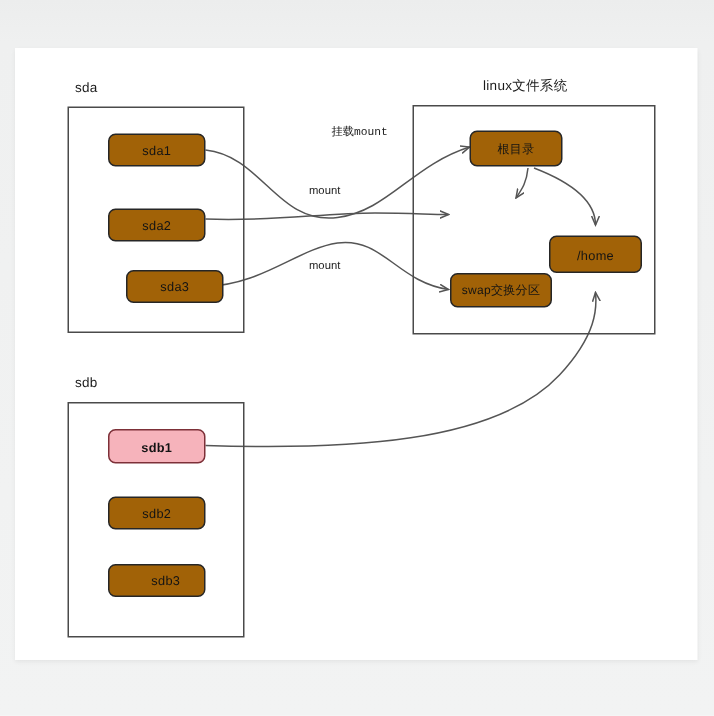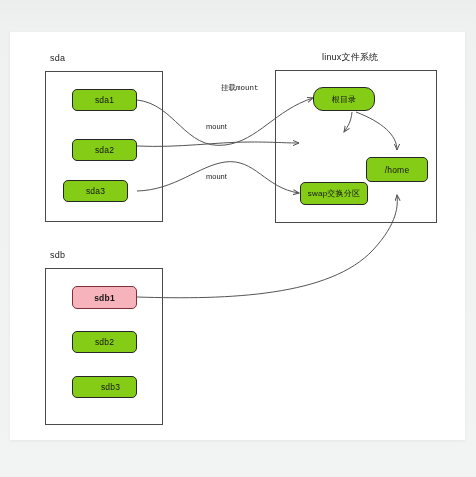--- a/index.html
+++ b/index.html
@@ -47,21 +47,21 @@
     position: absolute;
     border: 1px solid #4a4a4a;
     background: transparent;
     box-sizing: border-box;
   }
   .node {
     position: absolute;
     box-sizing: border-box;
     border: 1.6px solid #262626;
     border-radius: 5px;
-    background: #84cc16;
+    background: #a16207;
     display: flex;
     align-items: center;
     justify-content: center;
     font-size: 8.5px;
     color: #141414;
     letter-spacing: 0.2px;
     white-space: nowrap;
     font-family: "Liberation Sans", "DejaVu Sans", sans-serif;
   }
   .node.highlight {
@@ -122,33 +122,33 @@
     <path d="M356,112 C382,122 397,135 397,150" marker-end="url(#arw)"></path>
 
     <path d="M137,297 C230,300 330,296 373,250 C398,223 398,205 397,195" marker-end="url(#arw)"></path>
   </svg>
 
   <div class="group-label" style="left:50px; top:53px;">sda</div>
   <div class="container-box" style="left:45px; top:71px; width:118px; height:151px;"></div>
 
   <div class="node" style="left:72px; top:89px; width:65px; height:22px;">sda1</div>
   <div class="node" style="left:72px; top:139px; width:65px; height:22px;">sda2</div>
-  <div class="node" style="left:63px; top:180px; width:65px; height:22px;">sda3</div>
+  <div class="node" style="left:84px; top:180px; width:65px; height:22px;">sda3</div>
 
   <div class="group-label" style="left:50px; top:250px;">sdb</div>
   <div class="container-box" style="left:45px; top:268px; width:118px; height:157px;"></div>
 
   <div class="node highlight" style="left:72px; top:286px; width:65px; height:23px;">sdb1</div>
   <div class="node" style="left:72px; top:331px; width:65px; height:22px;">sdb2</div>
   <div class="node" style="left:72px; top:376px; width:65px; height:22px;padding-left:12px;">sdb3</div>
 
   <div class="group-label" style="left:275px; top:51px;margin-left:47px;">linux文件系统</div>
   <div class="container-box" style="left:275px; top:70px; width:162px; height:153px;"></div>
 
-  <div class="node cn" style="left:313px; top:87px; width:62px; height:24px;border-radius:10px;">根目录</div>
+  <div class="node cn" style="left:313px; top:87px; width:62px; height:24px;">根目录</div>
   <div class="node cn" style="left:300px; top:182px; width:68px; height:23px;">swap交换分区</div>
   <div class="node" style="left:366px; top:157px; width:62px; height:25px;">/home</div>
 
   <div class="edge-label" style="left:221px; top:83px;font-family:Liberation Mono, monospace;">挂载mount</div>
   <div class="edge-label" style="left:206px; top:122px;">mount</div>
   <div class="edge-label" style="left:206px; top:172px;">mount</div>
 
 </div>
 
 </body></html>

